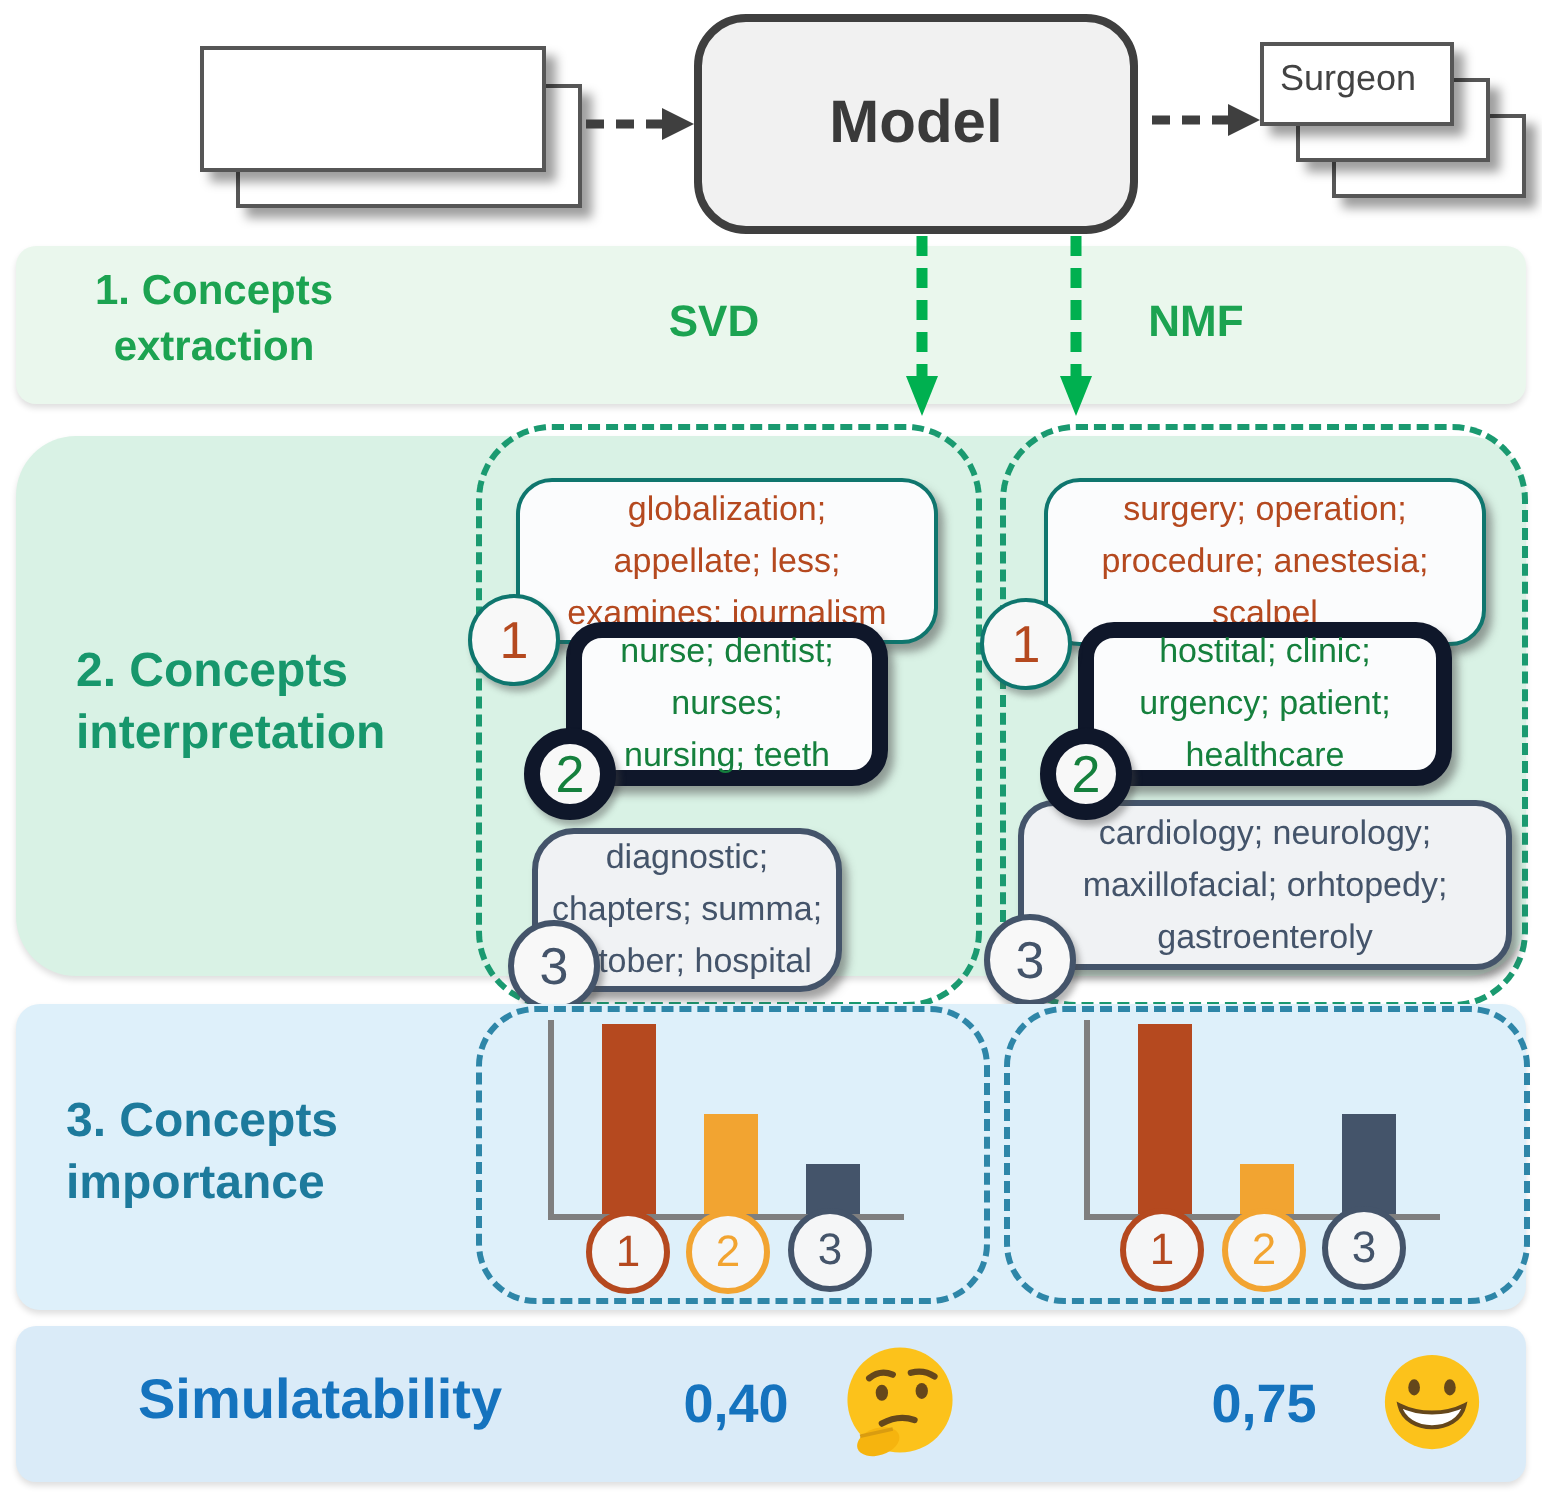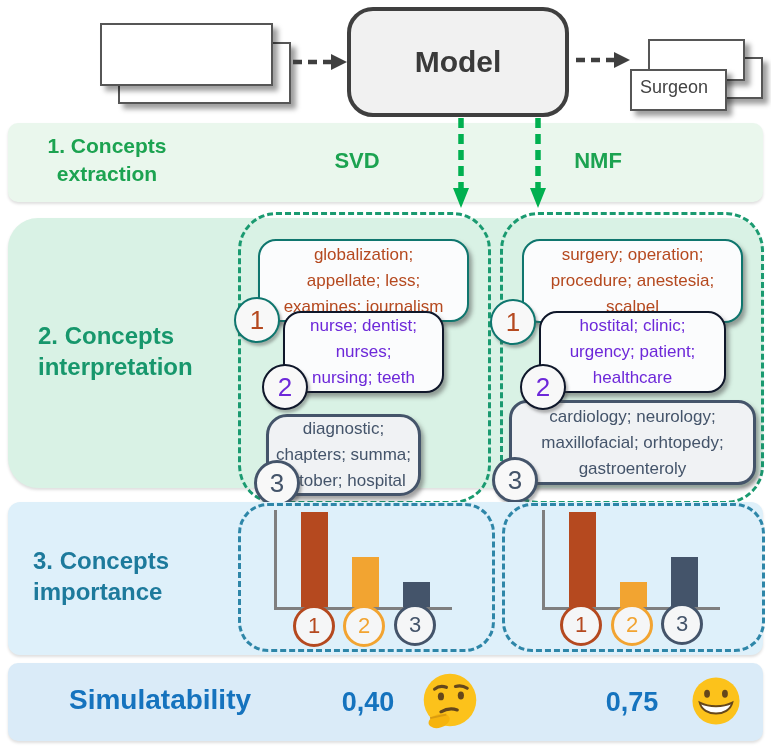--- a/index.html
+++ b/index.html
@@ -47,21 +47,21 @@
   .nmf-green { left:500px; top:212px; width:264px; height:292px; }
   .svd-blue  { left:238px; top:503px; width:257px; height:149px; }
   .nmf-blue  { left:502px; top:503px; width:263px; height:149px; }
 
   
   .bubble { position:absolute; border-radius:18px; background:#fbfcfd;
             box-shadow:3px 4px 4px rgba(70,70,70,0.5); display:flex; align-items:center;
             justify-content:center; text-align:center; white-space:pre-line;
             font-size:17px; line-height:26px; padding:2px 4px; }
   .b-red    { border:2px solid #0f766e; color:#b5491f;margin-top:20px; }
-  .b-orange { border:2px solid #0f172a; color:#6d28d9; }
+  .b-orange { border:8px solid #0f172a; color:#15803d; }
   .b-slate  { border:3px solid #44546a; color:#44546a; background:#f0f2f4; }
 
   .num-circle { position:absolute; width:46px; height:46px; border-radius:50%;
                 background:#f8f8f8; display:flex; align-items:center; justify-content:center;
                 font-size:26px; box-shadow:2px 3px 3px rgba(70,70,70,0.4); }
   .num-circle.b-red, .num-circle.b-orange, .num-circle.b-slate { background:#f8f8f8; }
 
   
   .axis { position:absolute; background:#7f7f7f; }
   .chart-bars { position:absolute; top:512px; height:95px; display:flex;
@@ -98,21 +98,21 @@
     <span class="model-label">Model</span>
   </div>
 
   <svg class="arrow-svg" style="left:576px; top:50px;" width="54" height="20">
     <line x1="0" y1="10" x2="39" y2="10" stroke="#3f3f3f" stroke-width="4.5" stroke-dasharray="9 6"></line>
     <polygon points="38,2 54,10 38,18" fill="#3f3f3f"></polygon>
   </svg>
 
   <div class="card" style="left:666px; top:57px; width:97px; height:42px;"></div>
   <div class="card" style="left:648px; top:39px; width:97px; height:42px;"></div>
-  <div class="card" style="left:630px; top:21px; width:97px; height:42px;margin-top:48px;">
+  <div class="card" style="left:630px; top:21px; width:97px; height:42px;">
     <div class="card-text" style="font-size:18px;">Surgeon</div>
   </div>
 
   <div class="band band1">
     <div class="step1-label">1. Concepts extraction</div>
     <div class="method-label svd-pos">SVD</div>
     <div class="method-label nmf-pos">NMF</div>
   </div>
 
   <svg class="arrow-svg" style="left:449px; top:118px;" width="24" height="92">

